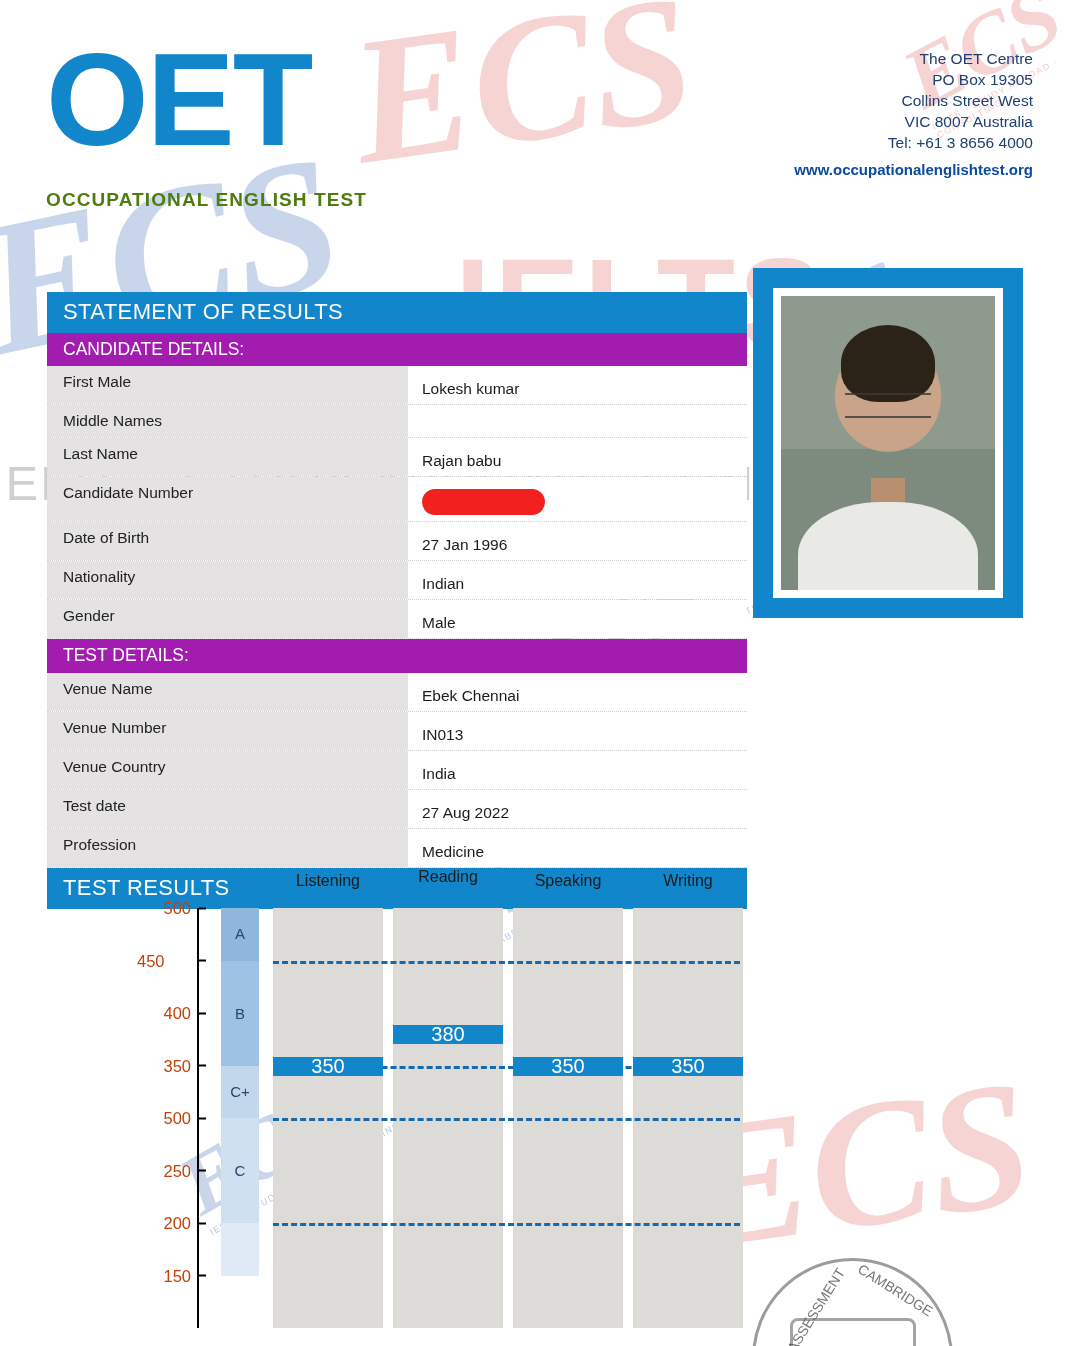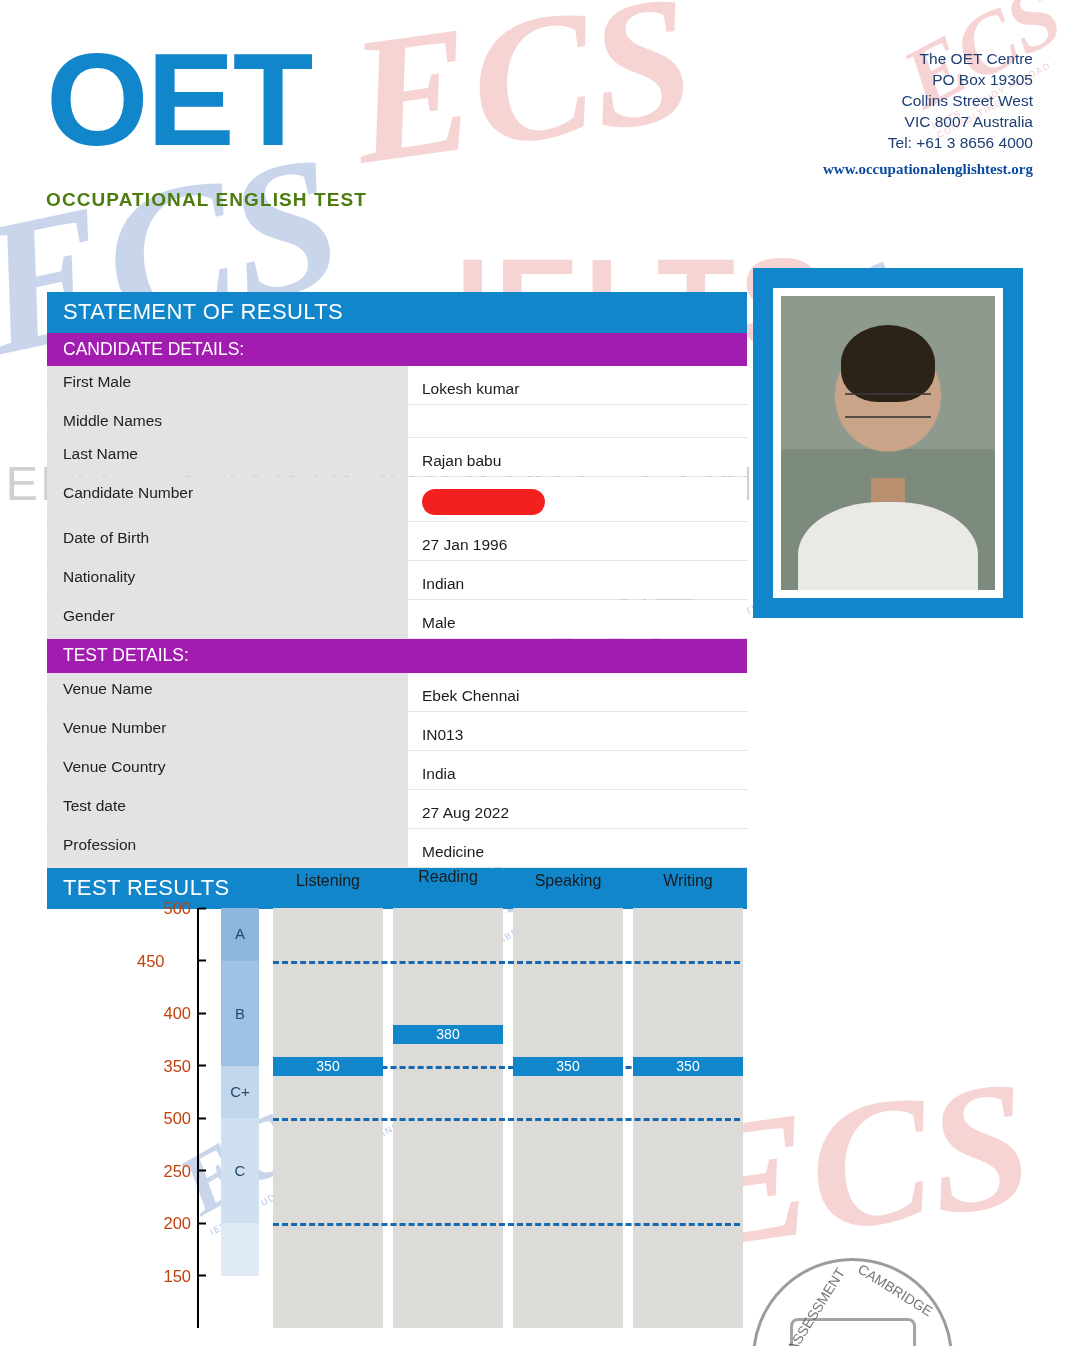--- a/index.html
+++ b/index.html
@@ -86,21 +86,20 @@
     text-align: right;
     color: #1e3f73;
     font-size: 15.5px;
     line-height: 21px;
   }
   #address-block .url {
     color: #0b4a9e;
     font-weight: 700;
     margin-top: 6px;
     font-size: 15px;
-    font-family: Liberation Serif, serif;
   }
 
   
   #results-card {
     position: absolute;
     left: 47px; top: 292px;
     width: 700px;
   }
   .bar-blue {
     background: #1186cb;
@@ -256,21 +255,21 @@
   .skillcol {
     position: absolute;
     top: 0;
     background: #dddbd7;
     height: 100%;
   }
   .scorebar {
     position: absolute;
     background: #1186cb;
     color: #fff;
-    font-size: 14px;
+    font-size: 20px;
     text-align: center;
     line-height: 19px;
     height: 19px;
   }
   .dashline {
     position: absolute;
     left: 76px; right: 0;
     height: 0;
     border-top: 3px dashed #1569b0;
   }

